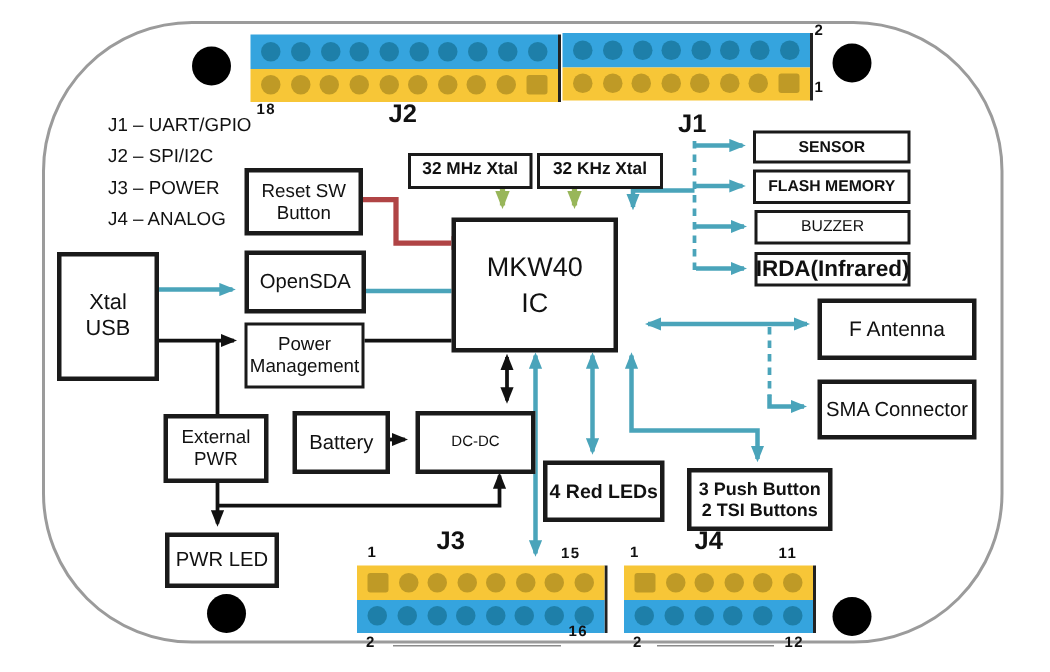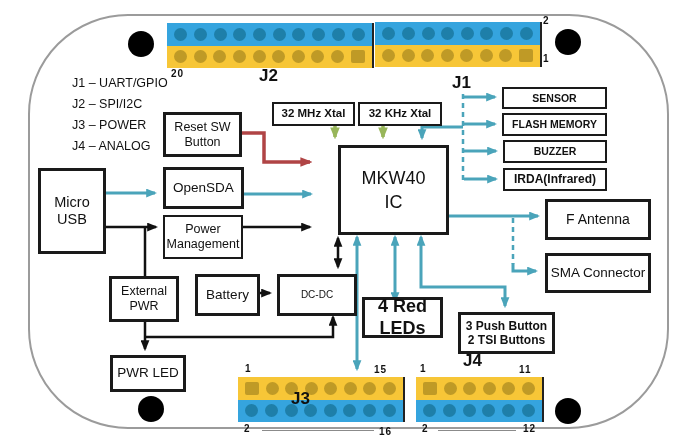--- a/index.html
+++ b/index.html
@@ -19,26 +19,26 @@
   .pin{width:13px;height:13px;border-radius:50%;}
   .blue .pin{background:#1e7fa9;}
   .yellow .pin{background:#bf9a26;}
   .pin.sq{border-radius:2px;width:14px;height:13px;}
   #hdr-j2{left:167px;top:23px;width:205px;height:45px;}
   #hdr-j1{left:375px;top:22px;width:165px;height:45px;}
   #hdr-j3{left:238px;top:377px;width:165px;height:45px;}
   #hdr-j4{left:416px;top:377px;width:126px;height:45px;}
   .hlabel{position:absolute;font-weight:bold;font-size:17px;text-align:right;}
   #l-j2{left:259px;top:66px;} #l-j1{left:452px;top:73px;}
-  #l-j3{left:291px;top:351px;margin-top:38px;} #l-j4{left:463px;top:351px;}
+  #l-j3{left:291px;top:351px;} #l-j4{left:463px;top:351px;}
   .num{position:absolute;font-size:10px;font-weight:bold;letter-spacing:1px;}
   #n-j2-bl{left:171px;top:68px;}
   #n-j1-tr{left:543px;top:15px;} #n-j1-br{left:543px;top:53px;}
   #n-j3-tl{left:245px;top:363px;} #n-j3-tr{left:374px;top:364px;}
-  #n-j3-bl{left:244px;top:423px;} #n-j3-br{left:379px;top:426px;}
+  #n-j3-bl{left:244px;top:423px;} #n-j3-br{left:379px;top:416px;}
   #n-j4-tl{left:420px;top:363px;} #n-j4-tr{left:519px;top:364px;}
   #n-j4-bl{left:422px;top:423px;} #n-j4-br{left:523px;top:423px;}
   .silk{position:absolute;height:1px;background:#8b8b8b;}
   #silk-j3{left:262px;top:430px;width:112px;}
   #silk-j4{left:438px;top:430px;width:78px;}
   
   #legend{position:absolute;left:72px;top:73px;font-size:12.5px;line-height:21px;white-space:nowrap;}
   #legend span{display:block;}
   
   .box{position:absolute;background:#fff;border:2px solid #1a1a1a;display:flex;
@@ -47,28 +47,28 @@
   #b-microusb{left:38px;top:168px;width:62px;height:80px;border-width:3px;font-size:14.5px;}
   #b-reset{left:163px;top:112px;width:73px;height:39px;border-width:3px;font-size:12.5px;}
   #b-opensda{left:163px;top:167px;width:75px;height:36px;border-width:3px;font-size:13.5px;}
   #b-pm{left:163px;top:215px;width:76px;height:40px;font-size:12.5px;}
   #b-extpwr{left:109px;top:276px;width:64px;height:40px;border-width:3px;font-size:12.5px;}
   #b-battery{left:195px;top:274px;width:59px;height:36px;border-width:3px;font-size:13.5px;}
   #b-dcdc{left:277px;top:274px;width:74px;height:36px;border-width:3px;font-size:10px;}
   #b-pwrled{left:110px;top:355px;width:70px;height:31px;border-width:3px;font-size:13.5px;}
   #b-xmhz{left:272px;top:102px;width:79px;height:20px;font-size:11.5px;font-weight:600;}
   #b-xkhz{left:358px;top:102px;width:80px;height:20px;font-size:11.5px;font-weight:600;}
-  #b-mkw40{left:338px;top:145px;width:105px;height:84px;border-width:3px;font-size:18px;line-height:1.35;}
+  #b-mkw40{left:301px;top:145px;width:105px;height:84px;border-width:3px;font-size:18px;line-height:1.35;}
   #b-sensor{left:502px;top:87px;width:101px;height:18px;font-size:10.5px;font-weight:600;text-align:right;}
   #b-flash{left:502px;top:113px;width:101px;height:19px;font-size:10.5px;font-weight:600;}
-  #b-buzzer{left:503px;top:140px;width:100px;height:19px;font-size:10.5px;font-weight:700;}
-  #b-irda{left:503px;top:168px;width:100px;height:19px;font-size:12px;font-weight:600;}
+  #b-buzzer{left:503px;top:140px;width:100px;height:19px;font-size:10.5px;font-weight:400;}
+  #b-irda{left:503px;top:168px;width:100px;height:19px;font-size:15px;font-weight:600;}
   #b-fant{left:545px;top:199px;width:100px;height:35px;border-width:3px;font-size:14px;}
   #b-sma{left:545px;top:253px;width:100px;height:34px;border-width:3px;font-size:13.5px;}
-  #b-leds{left:362px;top:297px;width:75px;height:35px;border-width:3px;font-size:18px;font-weight:600;}
+  #b-leds{left:362px;top:307px;width:75px;height:35px;border-width:3px;font-size:13px;font-weight:600;}
   #b-push{left:458px;top:312px;width:91px;height:36px;border-width:3px;font-size:12px;font-weight:600;}
   
   #outline{z-index:1;} #arrows{position:absolute;left:0;top:0;z-index:2;}
   .header,.hlabel,.num,#legend,.hole,.silk{z-index:3;}
   .box{z-index:4;}
 </style>
 </head>
 <body>
 
 <div id="stage">
@@ -213,21 +213,21 @@
         <span class="pin"></span>
         <span class="pin"></span>
       </div>
   </div>
 
   <div class="hlabel" id="l-j2">J2</div>
   <div class="hlabel" id="l-j1">J1</div>
   <div class="hlabel" id="l-j3">J3</div>
   <div class="hlabel" id="l-j4">J4</div>
 
-  <span class="num" id="n-j2-bl">20</span>
+  <span class="num" id="n-j2-bl">18</span>
   <span class="num" id="n-j1-tr">2</span>
   <span class="num" id="n-j1-br">1</span>
   <span class="num" id="n-j3-tl">1</span>
   <span class="num" id="n-j3-tr">15</span>
   <span class="num" id="n-j3-bl">2</span>
   <span class="num" id="n-j3-br">16</span>
   <span class="num" id="n-j4-tl">1</span>
   <span class="num" id="n-j4-tr">11</span>
   <span class="num" id="n-j4-bl">2</span>
   <span class="num" id="n-j4-br">12</span>
@@ -235,21 +235,21 @@
   <div class="silk" id="silk-j4"></div>
 
   <div id="legend">
     <span>J1 – UART/GPIO</span>
     <span>J2 – SPI/I2C</span>
     <span>J3 – POWER</span>
     <span>J4 – ANALOG</span>
   </div>
 
   <div class="box" id="b-microusb">
-    <span>Micro</span>
+    <span>Xtal</span>
     <span>USB</span>
   </div>
   <div class="box" id="b-reset">
     <span>Reset SW</span>
     <span>Button</span>
   </div>
   <div class="box" id="b-opensda">
     <span>OpenSDA</span>
   </div>
   <div class="box" id="b-pm">

